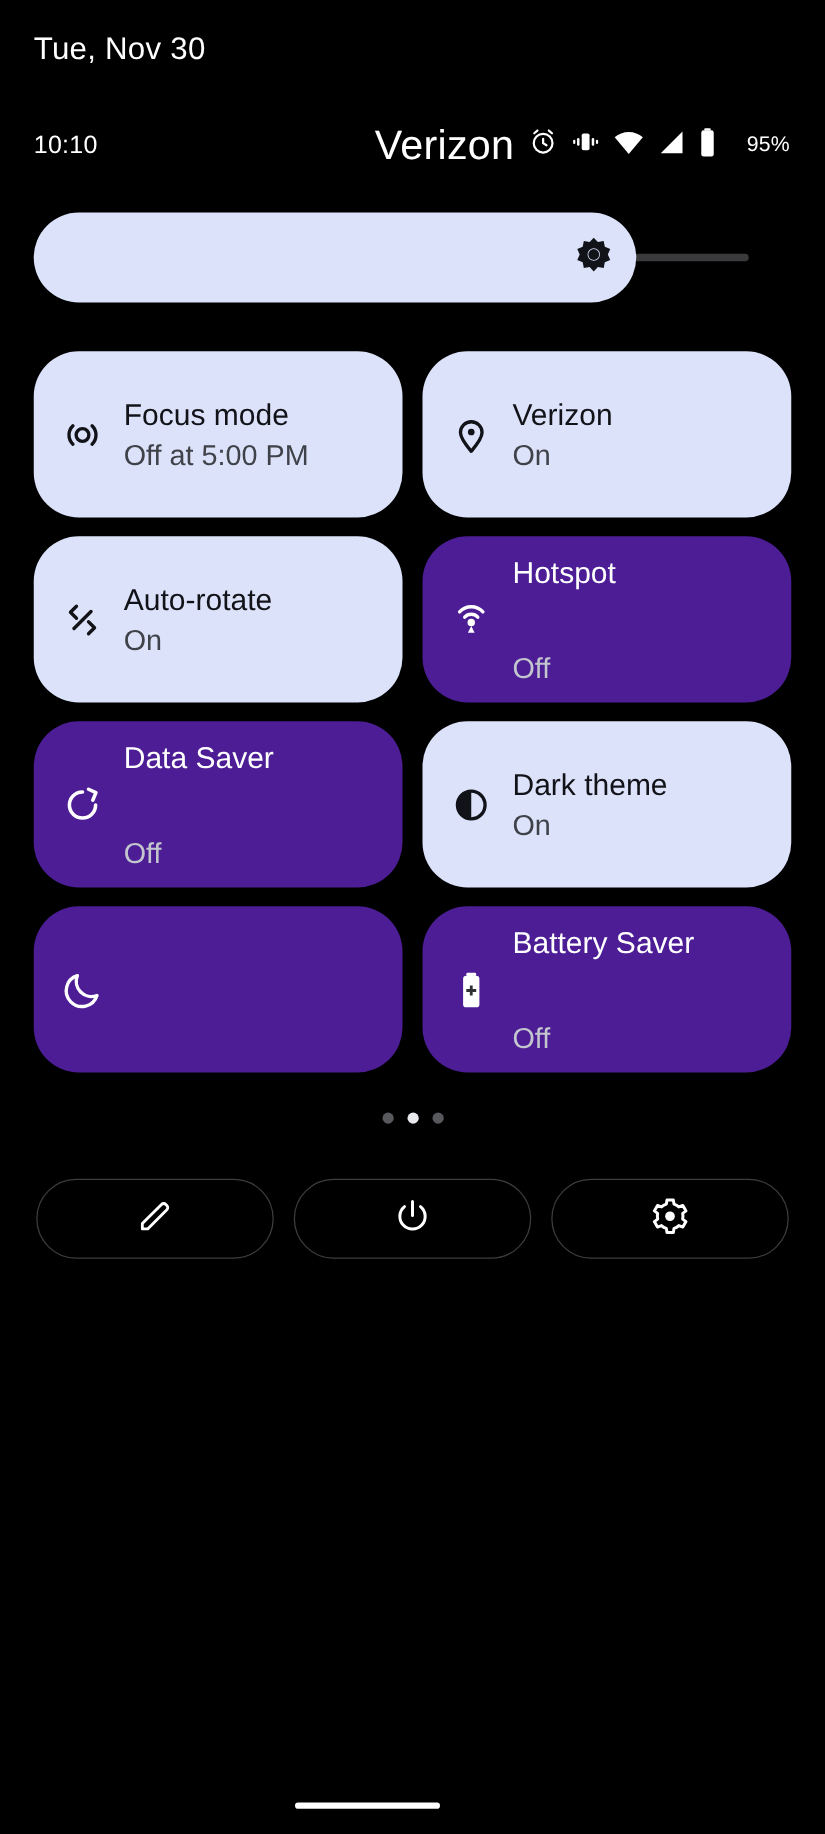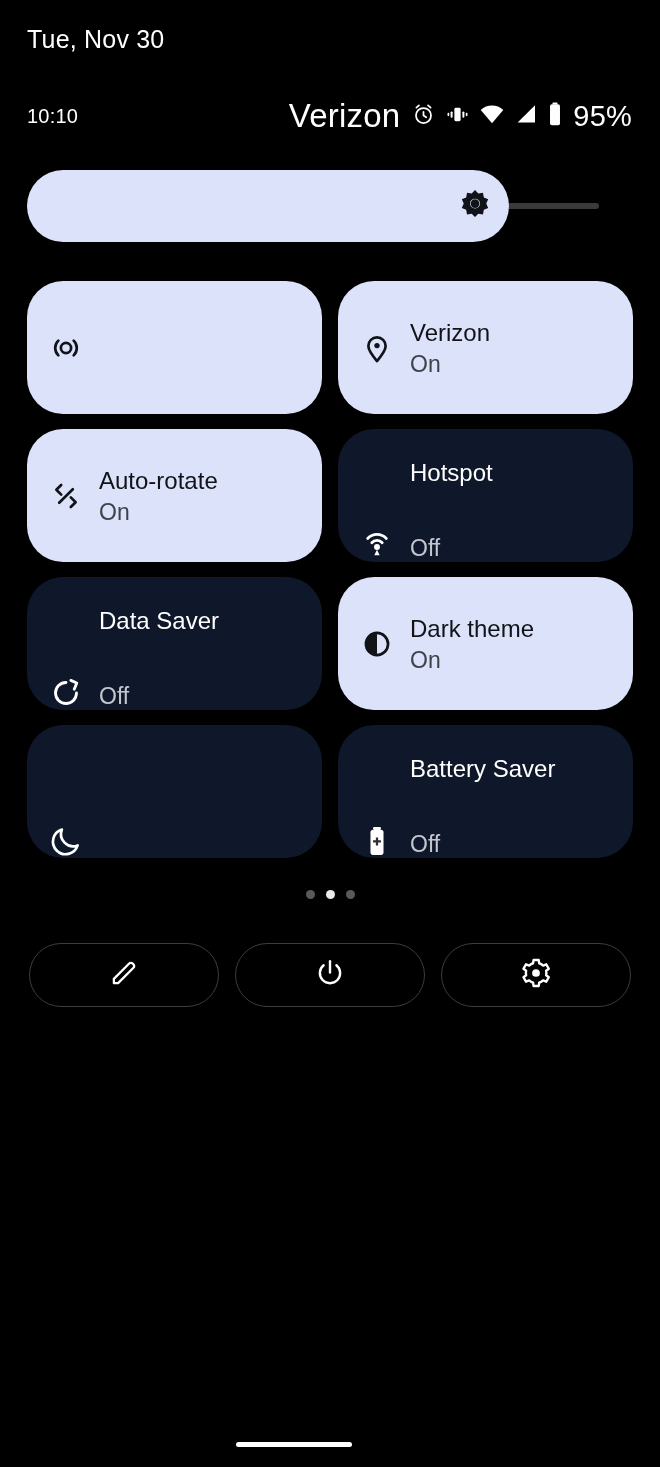--- a/index.html
+++ b/index.html
@@ -48,23 +48,23 @@
   }
   #carrier-label {
     color: #ffffff;
     font-size: 33px;
     letter-spacing: 0.2px;
     margin-right: 2px;
   }
   .status-icon { display: block; }
   #battery-percent {
     color: #ffffff;
-    font-size: 29px;
+    font-size: 17px;
     letter-spacing: 0.2px;
-    margin-left: 1px;
+    margin-left: 14px;
   }
 
   
   #brightness-slider {
     position: absolute;
     left: 27px; top: 170px;
     width: 572px; height: 72px;
   }
   #brightness-track-rest {
     position: absolute;
@@ -99,21 +99,21 @@
   .tile {
     height: 133px;
     border-radius: 36px;
     display: flex;
     align-items: center;
     padding: 0 18px 0 22px;
     gap: 16px;
     overflow: hidden;
   }
   .tile.active { background: #dce2f9; }
-  .tile.inactive { background: #0f172a; align-items: flex-end; }
+  .tile.inactive { background: #4c1d95; }
   .tile-icon {
     flex: 0 0 auto;
     width: 34px; height: 34px;
     display: flex; align-items: center; justify-content: center;
   }
   .tile-text {
     display: flex;
     flex-direction: column;
     justify-content: center;
     gap: 3px;
@@ -247,20 +247,24 @@
   <div id="tile-grid">
 
     <div class="tile active">
       <span class="tile-icon">
         <svg width="34" height="34" viewBox="0 0 24 24" fill="none" stroke="#111318" stroke-width="1.9" stroke-linecap="round">
           <circle cx="12" cy="12" r="3.6"></circle>
           <path d="M6.6 6.8A7.2 7.2 0 0 0 6.6 17.2"></path>
           <path d="M17.4 6.8a7.2 7.2 0 0 1 0 10.4"></path>
         </svg>
       </span>
+      <span class="tile-text">
+        <span class="tile-title">Focus mode</span>
+        <span class="tile-subtitle">Off at 5:00 PM</span>
+      </span>
     </div>
 
     <div class="tile active">
       <span class="tile-icon">
         <svg width="34" height="34" viewBox="0 0 24 24" fill="none" stroke="#111318" stroke-width="1.9">
           <path d="M12 21.2c3.9-4.6 6.1-7.8 6.1-10.6a6.1 6.1 0 1 0-12.2 0c0 2.8 2.2 6 6.1 10.6z" stroke-linejoin="round"></path>
           <circle cx="12" cy="10.3" r="1.9" fill="#111318" stroke="none"></circle>
         </svg>
       </span>
       <span class="tile-text">

